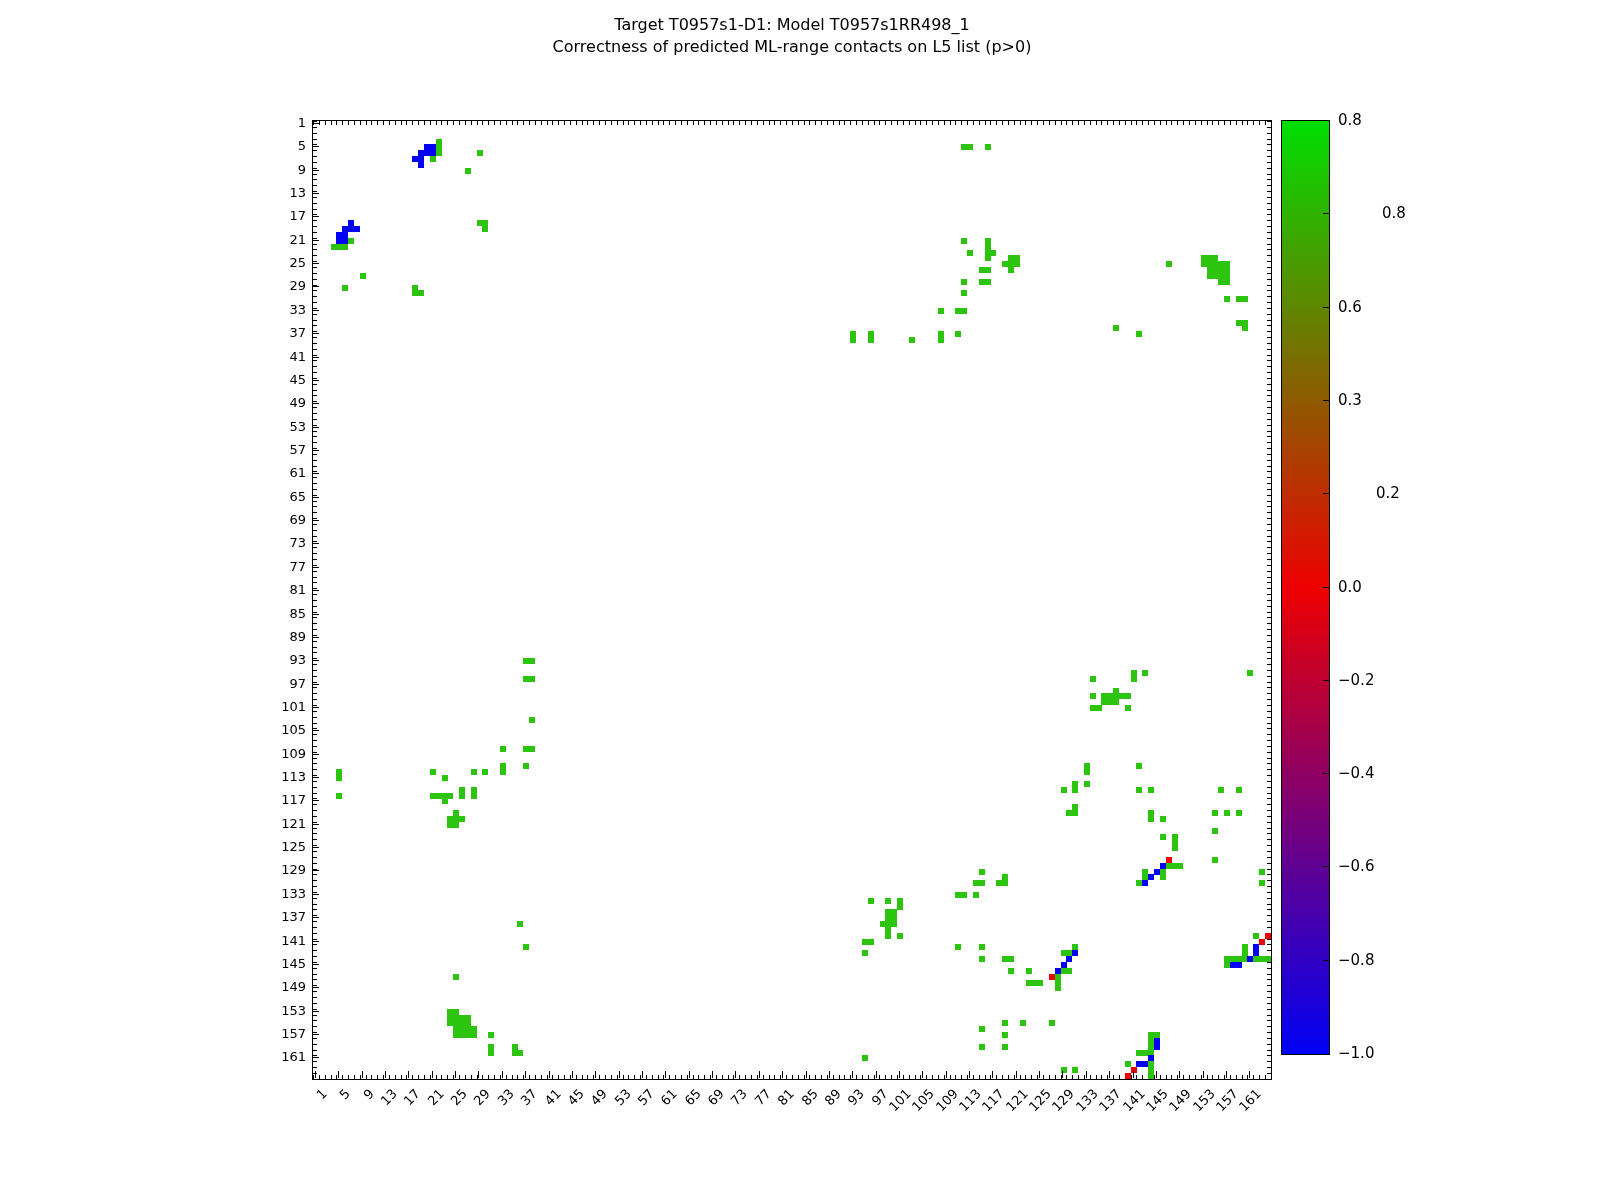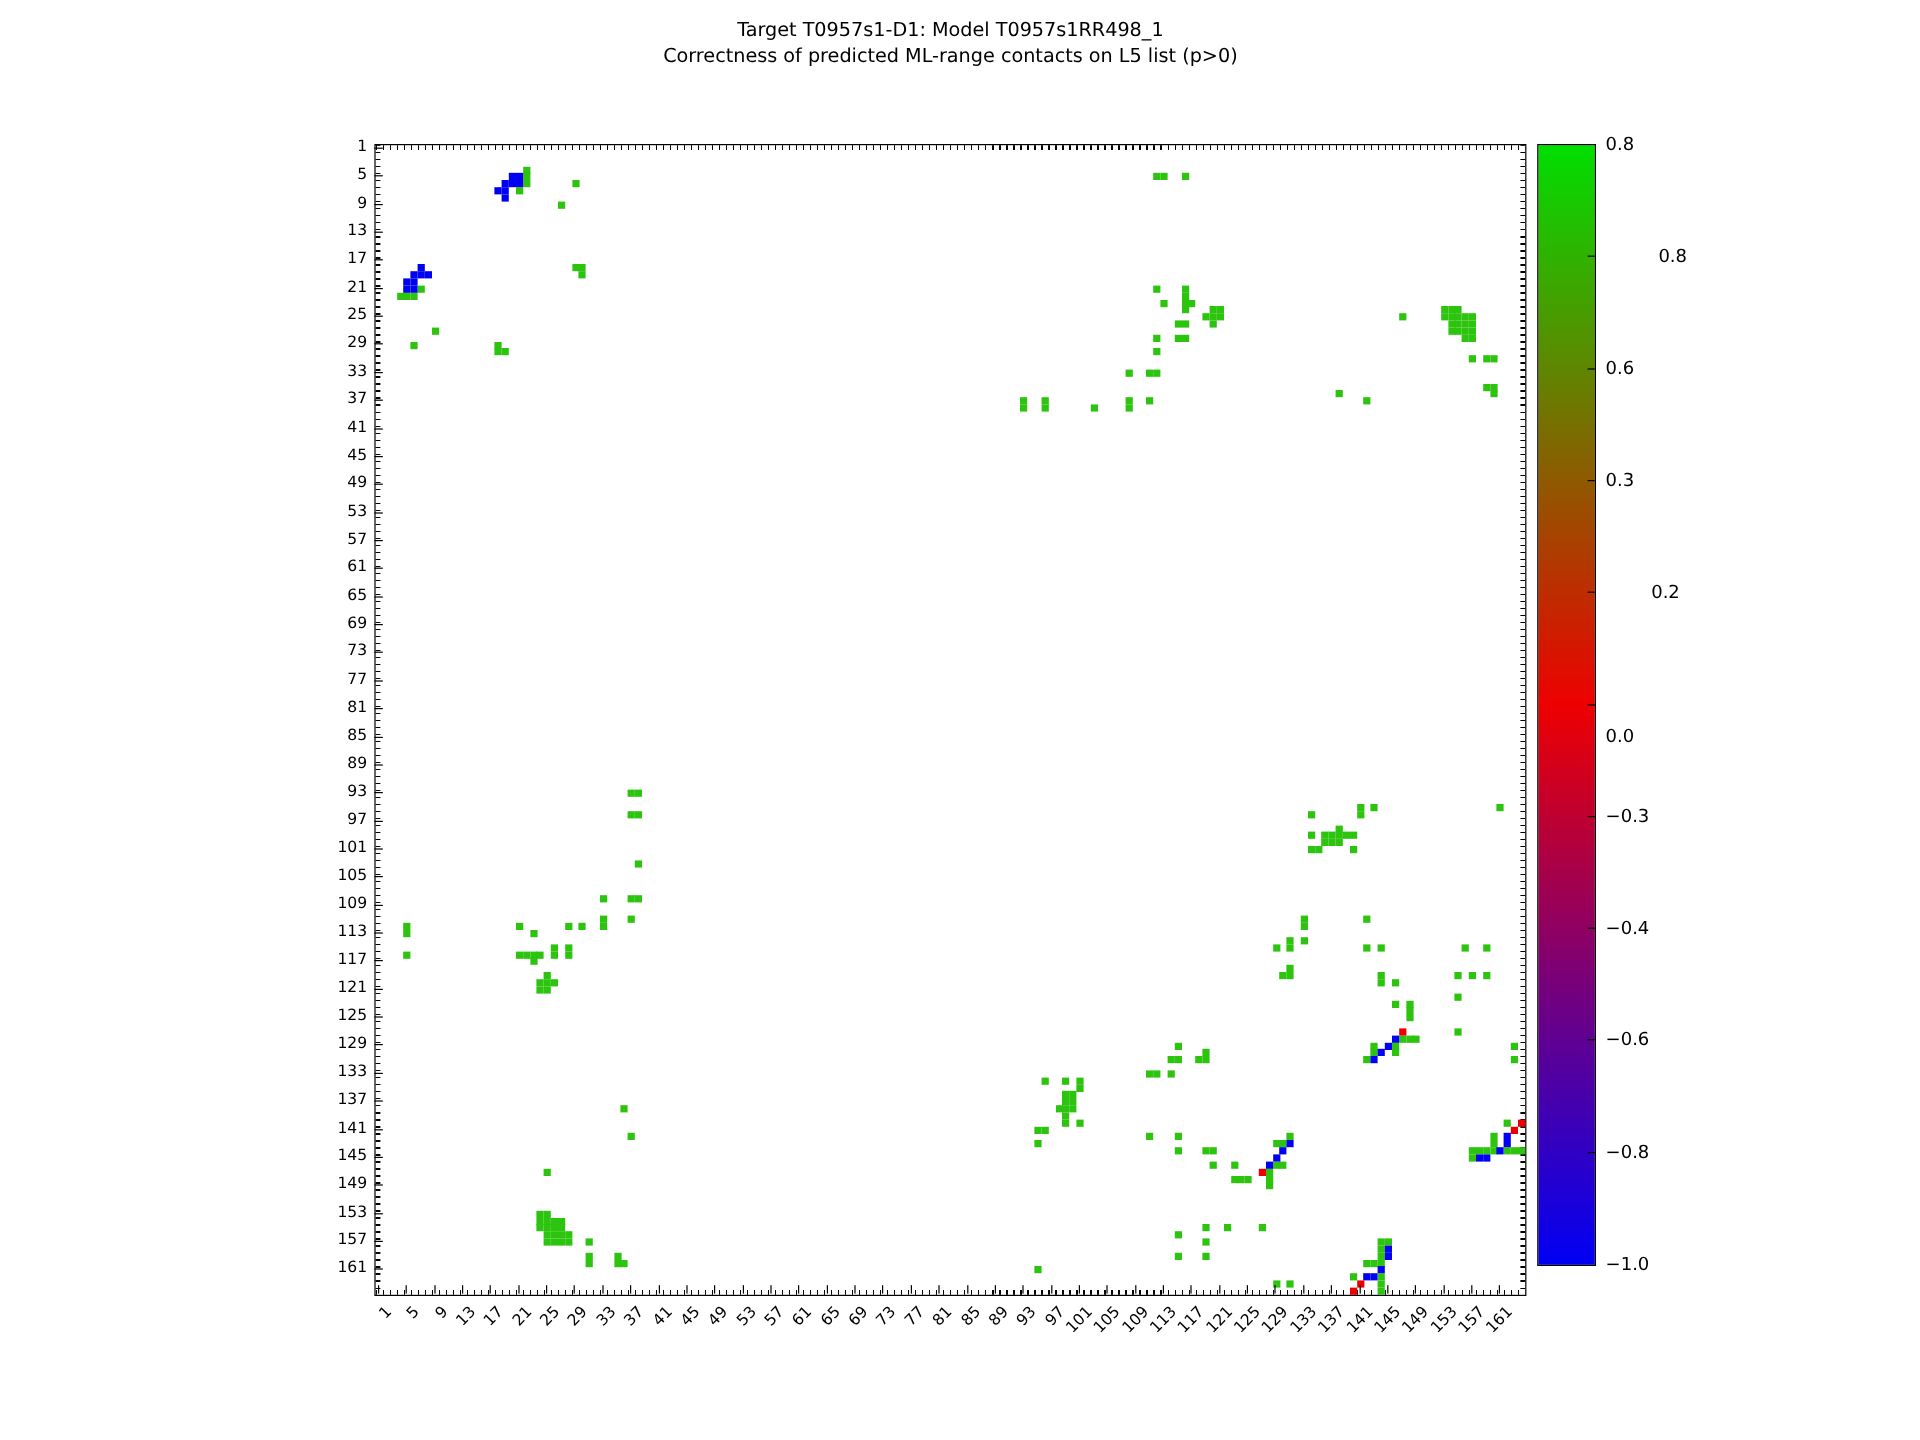--- a/index.html
+++ b/index.html
@@ -519,23 +519,23 @@
       <div class="cbtick-label" style="left: 1338px; top: 111px;">0.8</div>
       <div class="cbtick" style="left: 1323px; top: 213.3px;"></div>
       <div class="cbtick-label" style="left: 1338px; top: 204.3px; margin-left: 44px;">0.8</div>
       <div class="cbtick" style="left: 1323px; top: 306.6px;"></div>
       <div class="cbtick-label" style="left: 1338px; top: 297.6px;">0.6</div>
       <div class="cbtick" style="left: 1323px; top: 399.9px;"></div>
       <div class="cbtick-label" style="left: 1338px; top: 390.9px;">0.3</div>
       <div class="cbtick" style="left: 1323px; top: 493.2px;"></div>
       <div class="cbtick-label" style="left: 1376px; top: 484.2px;">0.2</div>
       <div class="cbtick" style="left: 1323px; top: 586.5px;"></div>
-      <div class="cbtick-label" style="left: 1338px; top: 577.5px; margin-top: 26px;">0.0</div>
+      <div class="cbtick-label" style="left: 1338px; top: 577.5px;">0.0</div>
       <div class="cbtick" style="left: 1323px; top: 679.8px;"></div>
-      <div class="cbtick-label" style="left: 1338px; top: 670.8px;">−0.3</div>
+      <div class="cbtick-label" style="left: 1338px; top: 670.8px;">−0.2</div>
       <div class="cbtick" style="left: 1323px; top: 773.1px;"></div>
       <div class="cbtick-label" style="left: 1338px; top: 764.1px;">−0.4</div>
       <div class="cbtick" style="left: 1323px; top: 866.4px;"></div>
       <div class="cbtick-label" style="left: 1338px; top: 857.4px;">−0.6</div>
       <div class="cbtick" style="left: 1323px; top: 959.7px;"></div>
       <div class="cbtick-label" style="left: 1338px; top: 950.7px;">−0.8</div>
       <div class="cbtick-label" style="left: 1338px; top: 1044px;">−1.0</div>
     </div>
 </div>
 

